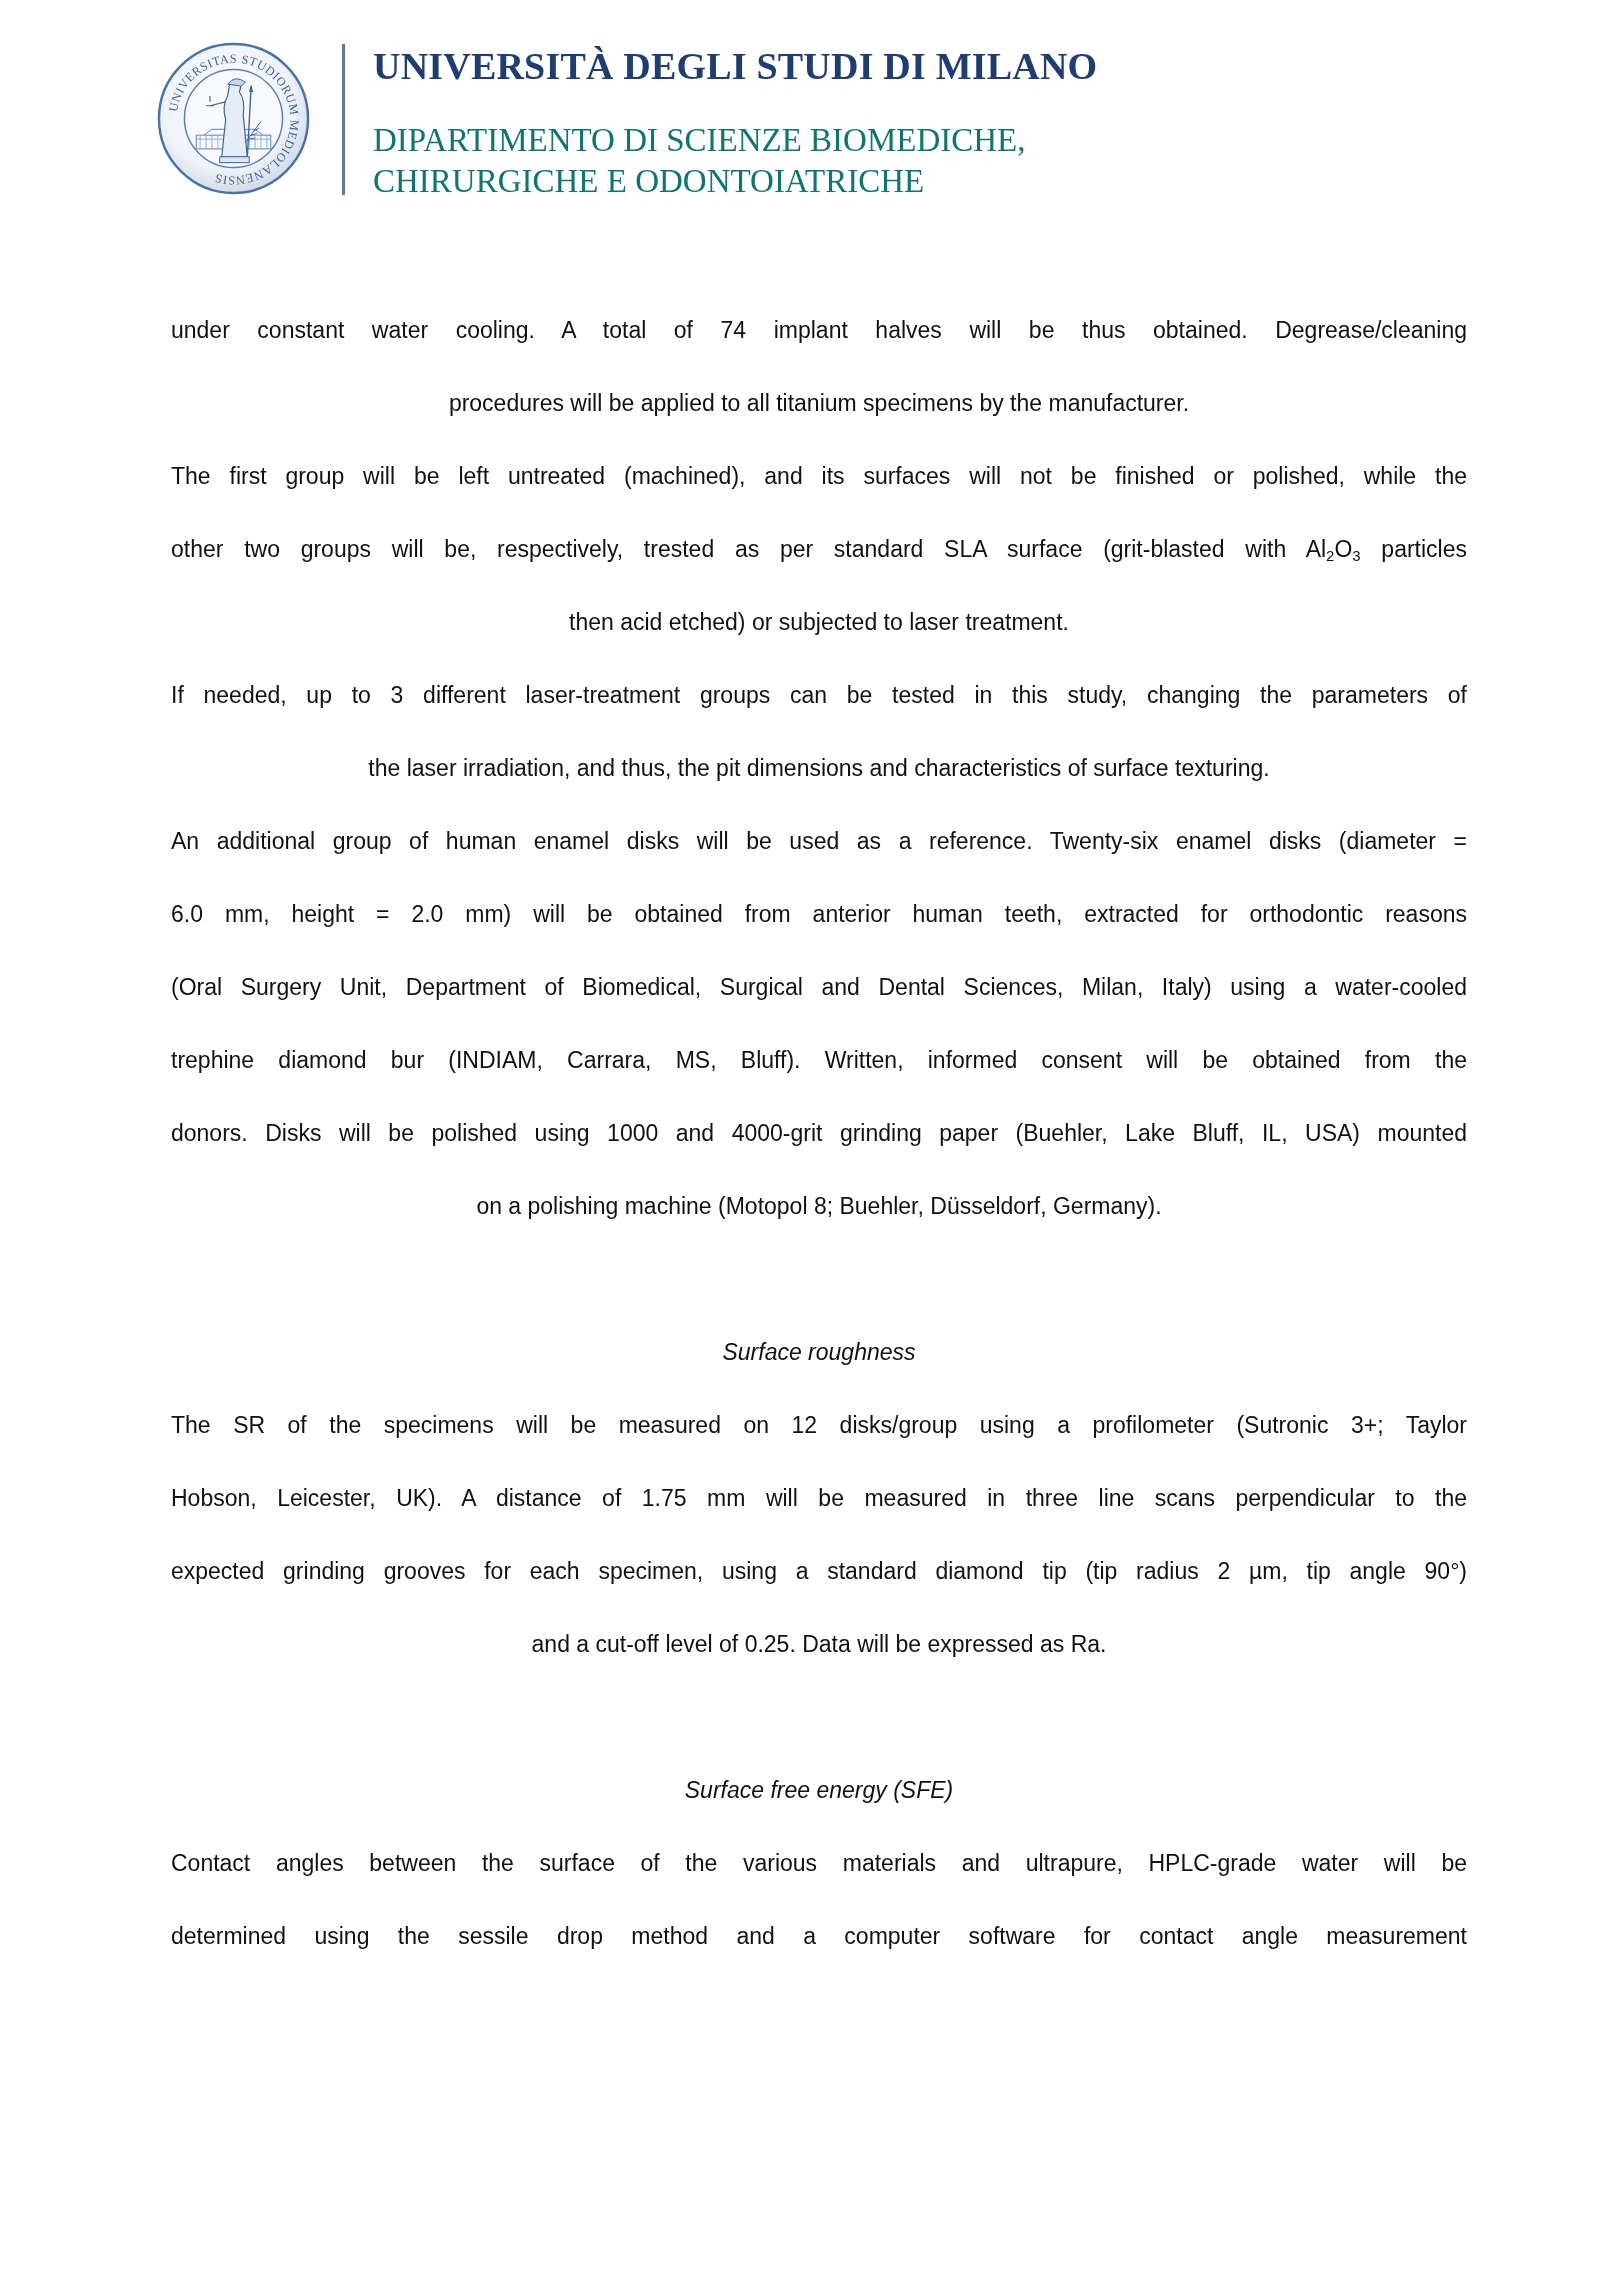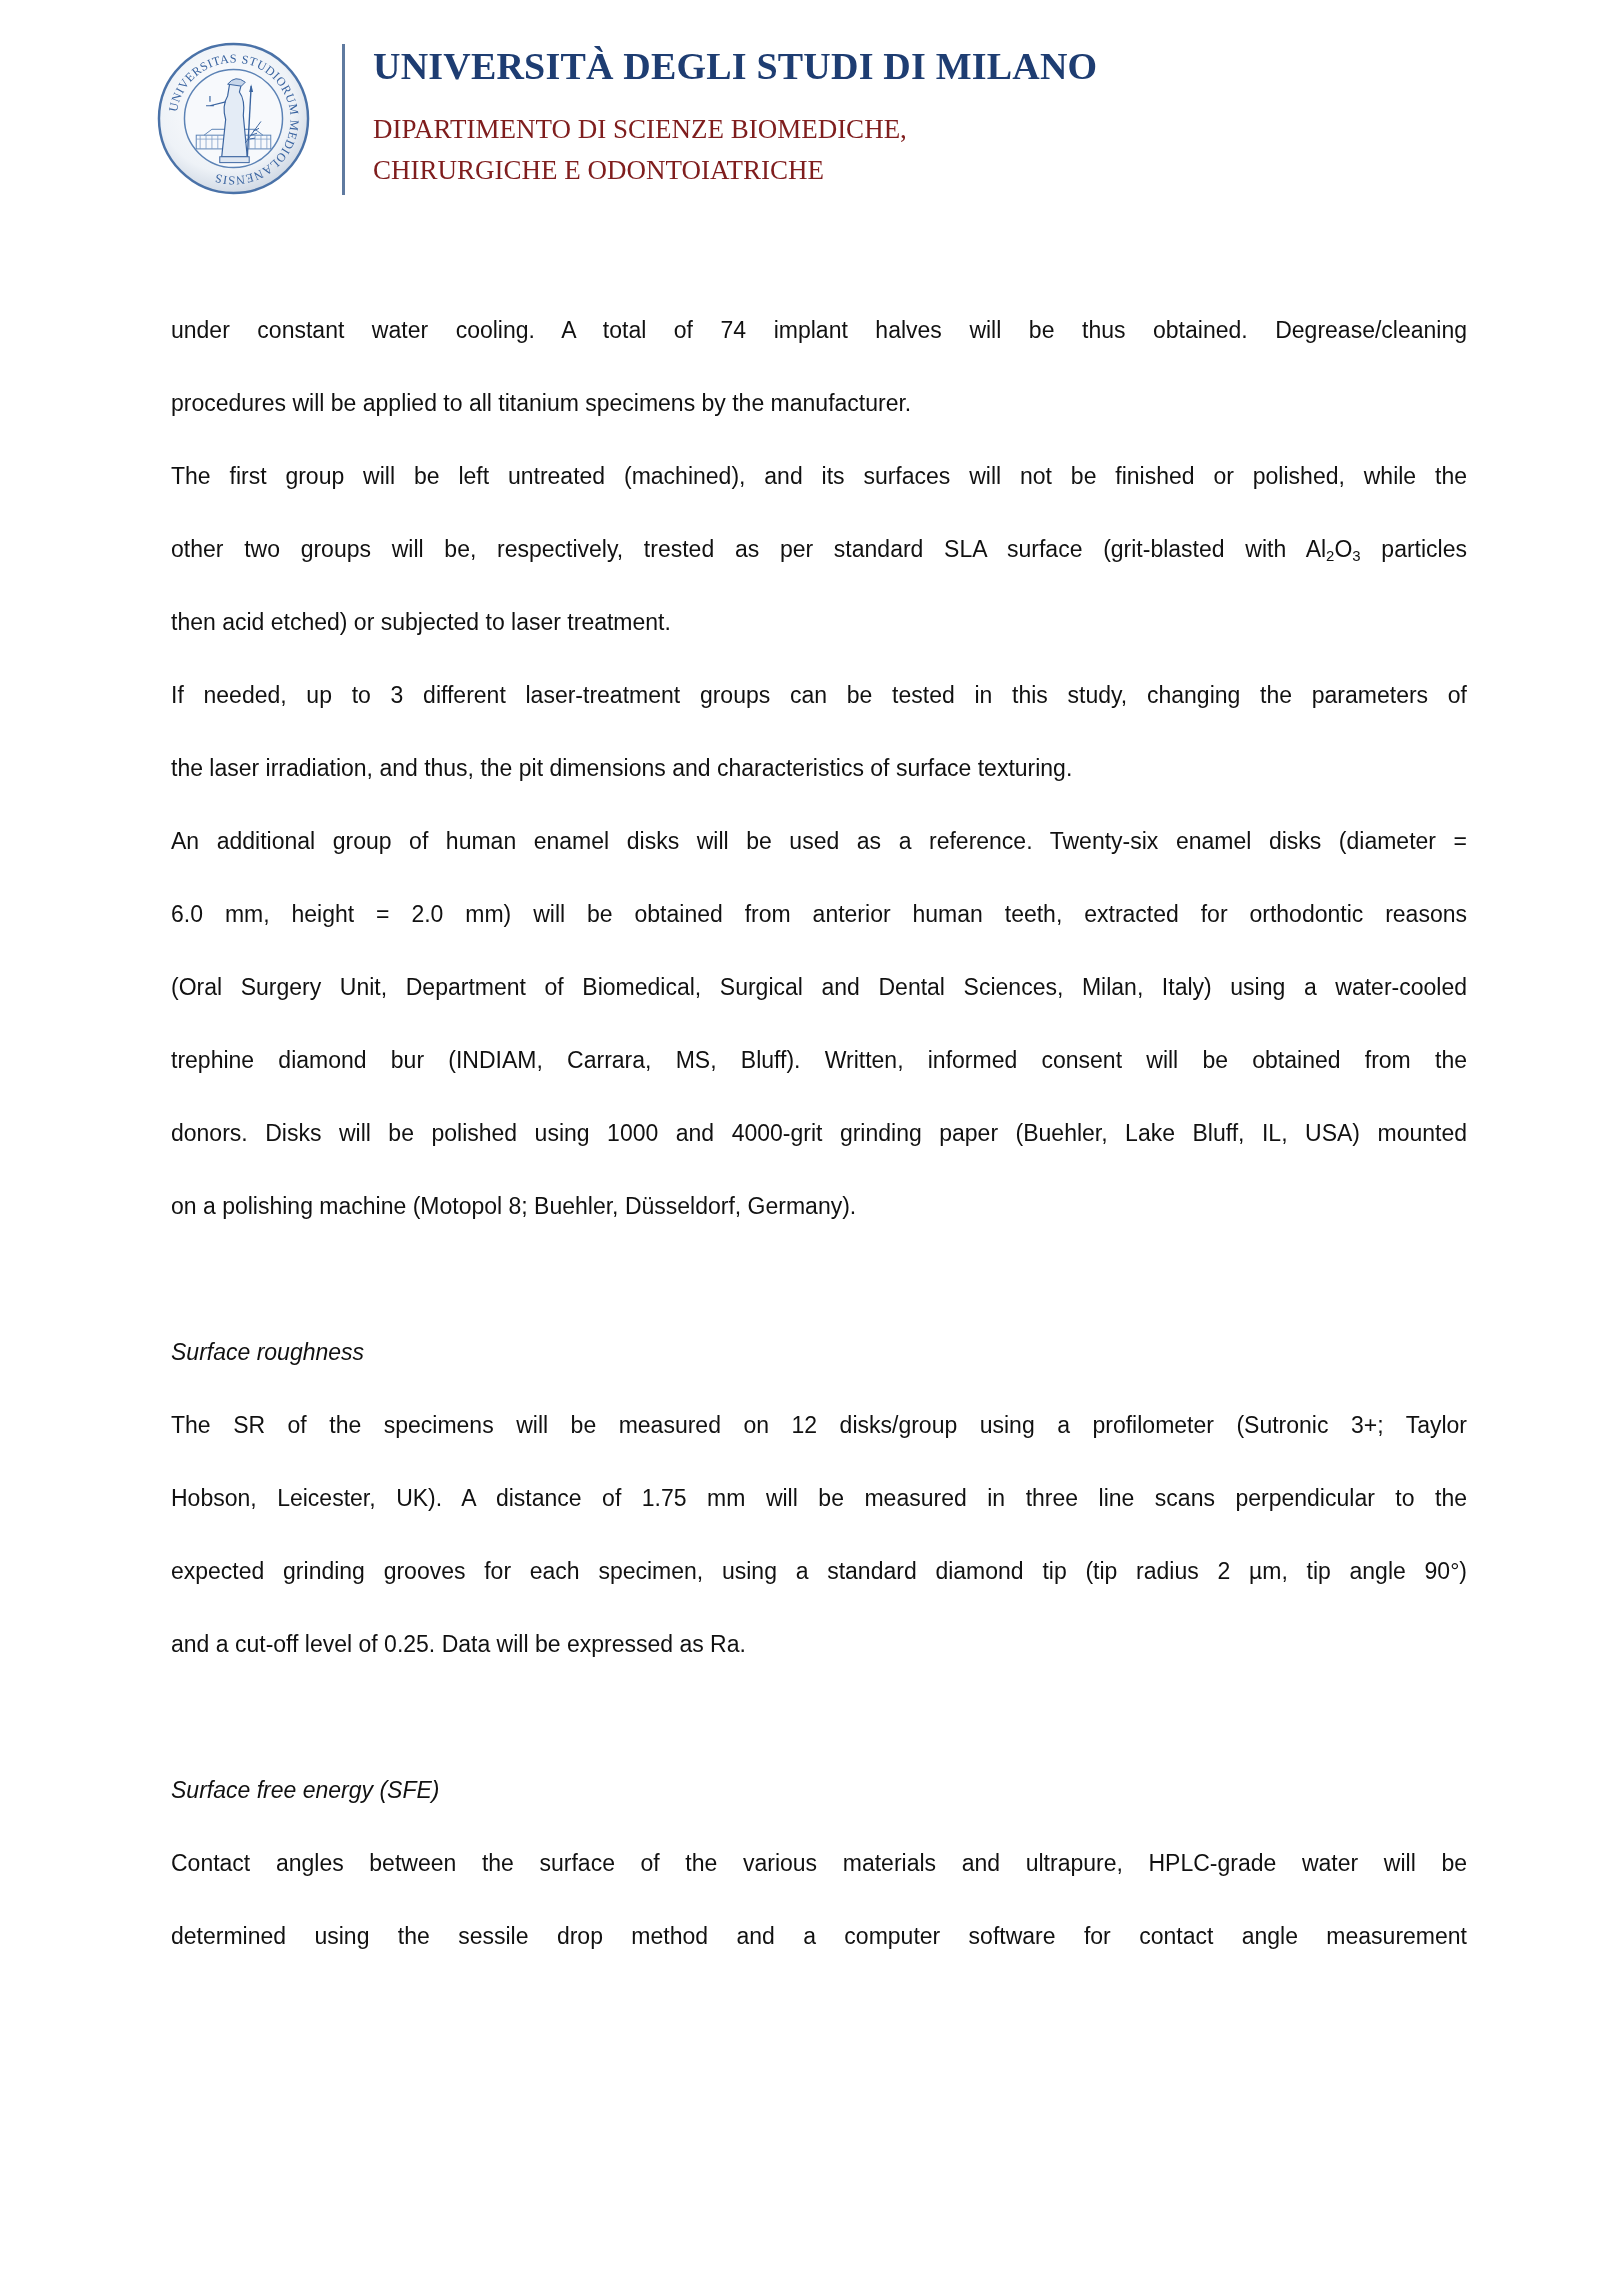--- a/index.html
+++ b/index.html
@@ -1,26 +1,26 @@
 <!DOCTYPE html>
 <html><head>
 <meta charset="utf-8">
 <style>
   html, body { margin: 0; padding: 0; background: #ffffff; }
   body { width: 1621px; height: 2281px; position: relative; overflow: hidden; }
   .header { position: absolute; left: 0; top: 0; width: 1621px; height: 225px; }
   .logo { position: absolute; left: 157px; top: 41px; width: 153px; height: 155px; }
   .divider { position: absolute; left: 342px; top: 44px; width: 2.9px; height: 151px; background: #5f7aa0; }
   .uni-title { position: absolute; left: 373px; top: 45px; font-family: "Liberation Serif", "DejaVu Serif", serif; font-size: 38px; font-weight: bold; color: #1e3d72; letter-spacing: 0.2px; white-space: nowrap; line-height: 43px; }
-  .dept { position: absolute; left: 373px; top: 109px; font-family: "Liberation Serif", "DejaVu Serif", serif; font-size: 27px; color: #7f1d1d; white-space: nowrap; line-height: 41px; }
+  .dept { position: absolute; left: 373px; top: 120px; font-family: "Liberation Serif", "DejaVu Serif", serif; font-size: 33px; color: #0f766e; white-space: nowrap; line-height: 41px; }
   .dept span { display: block; }
   .content { position: absolute; left: 155px; top: 294px; width: 1312px; font-family: "Liberation Sans", "DejaVu Sans", sans-serif; font-size: 23px; color: #111111; }
   .line { display: block; height: 73px; line-height: 73px; white-space: nowrap; overflow: visible; margin-left: 16px; }
   .line.j { text-align: justify; text-align-last: justify; white-space: normal; }
-  .line.l { text-align: left; }
+  .line.l { text-align: center; }
   .line.h { font-style: italic; }
   .line.blank { }
   sub { font-size: 0.65em; vertical-align: -0.25em; line-height: 0; }
 </style>
 </head>
 <body>
 
 <div class="header">
   <div class="logo">
     <svg width="153" height="155" viewBox="0 0 156 158" xmlns="http://www.w3.org/2000/svg">

